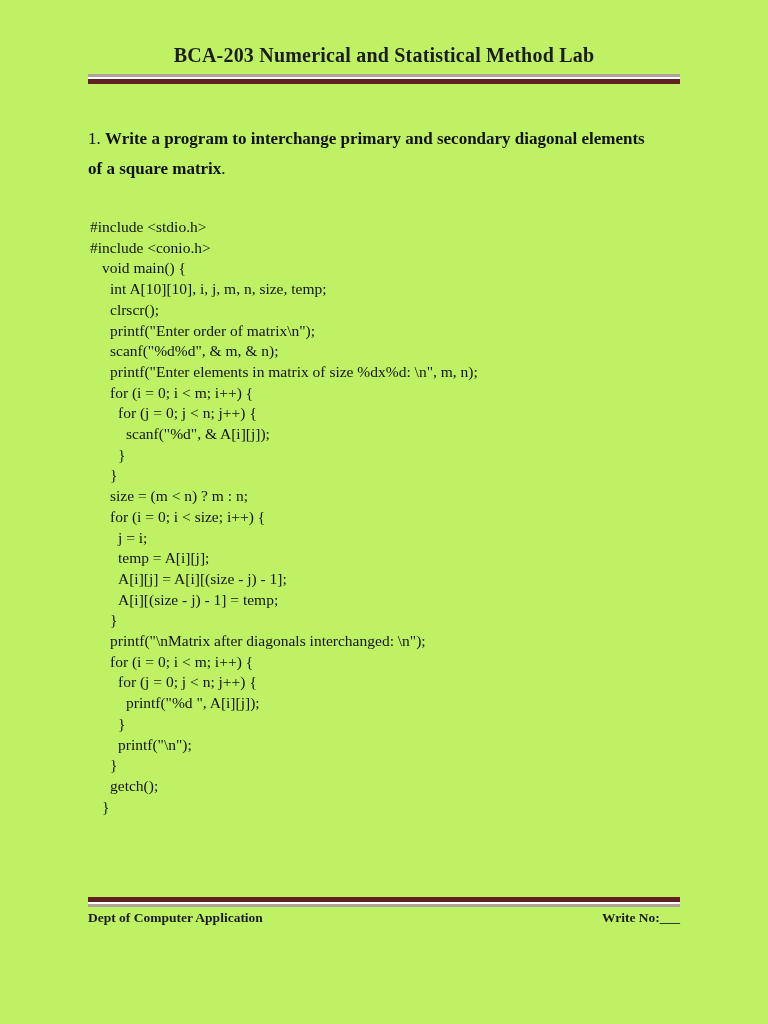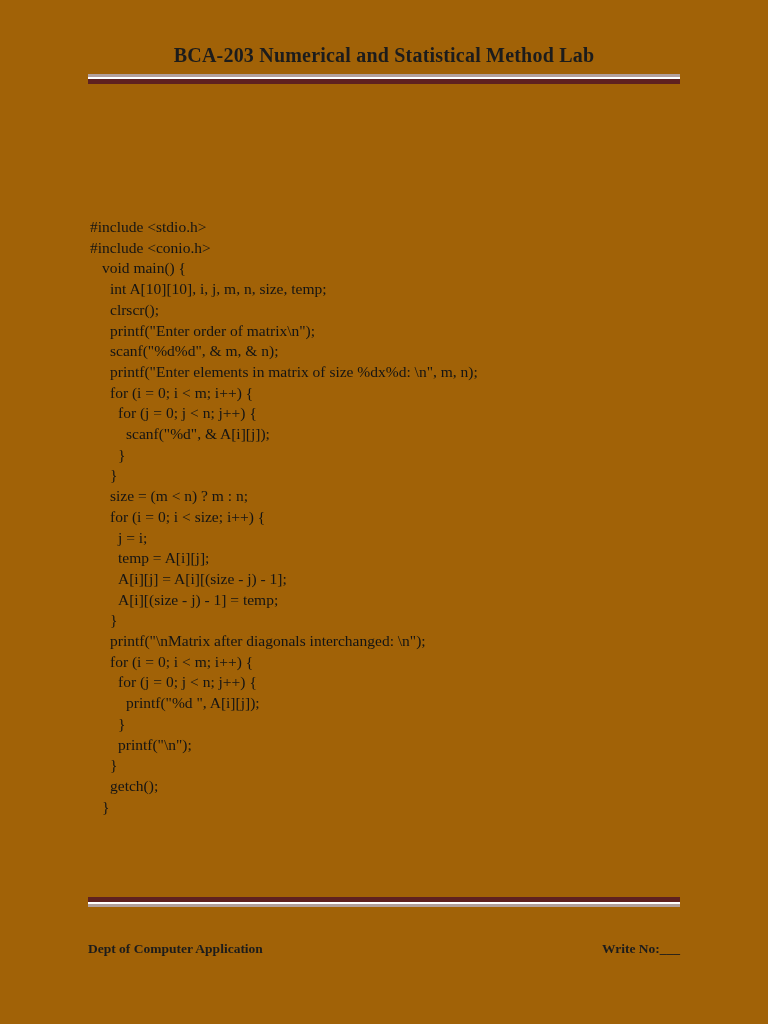--- a/index.html
+++ b/index.html
@@ -6,21 +6,21 @@
   html, body { background: #ffffff; }
   body {
     width: 768px; height: 1024px;
     font-family: "Liberation Serif", serif;
     color: #141414;
     overflow: hidden;
   }
   .page {
     position: relative;
     width: 768px; height: 1024px;
-    background: #a16207;
+    background: #bef264;
   }
   
   .header-title {
     position: absolute;
     top: 44px; left: 88px; width: 592px;
     text-align: center;
     font-size: 20px;
     font-weight: bold;
     letter-spacing: 0.2px;
     color: #1c1c1c;
@@ -61,36 +61,36 @@
   .footer-rule .rule-gap   { height: 2px; background: #ffffff; }
   .footer-rule .rule-light { height: 2.5px; background: #b2a09d; }
   .footer-row {
     position: absolute;
     top: 910px; left: 88px; width: 592px;
     display: flex;
     justify-content: space-between;
     font-size: 13.5px;
     font-weight: bold;
     color: #1c1c1c;
-    margin-top: 31px;
   }
 </style>
 </head>
 <body>
 
 <div class="page">
 
   <div class="header-title">BCA-203 Numerical and Statistical Method Lab</div>
 
   <div class="header-rule">
     <div class="rule-light"></div>
     <div class="rule-gap"></div>
     <div class="rule-dark"></div>
   </div>
 
+  <p class="exercise"><span>1. </span><b>Write a program to interchange primary and secondary diagonal elements</b><br><b>of a square matrix</b><span>.</span></p>
 
   <div class="code"><div class="code-line" style="padding-left: 0px;">#include &lt;stdio.h&gt;</div><div class="code-line" style="padding-left: 0px;">#include &lt;conio.h&gt;</div><div class="code-line" style="padding-left: 12px;">void main() {</div><div class="code-line" style="padding-left: 20px;">int A[10][10], i, j, m, n, size, temp;</div><div class="code-line" style="padding-left: 20px;">clrscr();</div><div class="code-line" style="padding-left: 20px;">printf("Enter order of matrix\n");</div><div class="code-line" style="padding-left: 20px;">scanf("%d%d", &amp; m, &amp; n);</div><div class="code-line" style="padding-left: 20px;">printf("Enter elements in matrix of size %dx%d: \n", m, n);</div><div class="code-line" style="padding-left: 20px;">for (i = 0; i &lt; m; i++) {</div><div class="code-line" style="padding-left: 28px;">for (j = 0; j &lt; n; j++) {</div><div class="code-line" style="padding-left: 36px;">scanf("%d", &amp; A[i][j]);</div><div class="code-line" style="padding-left: 28px;">}</div><div class="code-line" style="padding-left: 20px;">}</div><div class="code-line" style="padding-left: 20px;">size = (m &lt; n) ? m : n;</div><div class="code-line" style="padding-left: 20px;">for (i = 0; i &lt; size; i++) {</div><div class="code-line" style="padding-left: 28px;">j = i;</div><div class="code-line" style="padding-left: 28px;">temp = A[i][j];</div><div class="code-line" style="padding-left: 28px;">A[i][j] = A[i][(size - j) - 1];</div><div class="code-line" style="padding-left: 28px;">A[i][(size - j) - 1] = temp;</div><div class="code-line" style="padding-left: 20px;">}</div><div class="code-line" style="padding-left: 20px;">printf("\nMatrix after diagonals interchanged: \n");</div><div class="code-line" style="padding-left: 20px;">for (i = 0; i &lt; m; i++) {</div><div class="code-line" style="padding-left: 28px;">for (j = 0; j &lt; n; j++) {</div><div class="code-line" style="padding-left: 36px;">printf("%d ", A[i][j]);</div><div class="code-line" style="padding-left: 28px;">}</div><div class="code-line" style="padding-left: 28px;">printf("\n");</div><div class="code-line" style="padding-left: 20px;">}</div><div class="code-line" style="padding-left: 20px;">getch();</div><div class="code-line" style="padding-left: 12px;">}</div></div>
 
   <div class="footer-rule">
     <div class="rule-dark"></div>
     <div class="rule-gap"></div>
     <div class="rule-light"></div>
   </div>
 
   <div class="footer-row">

